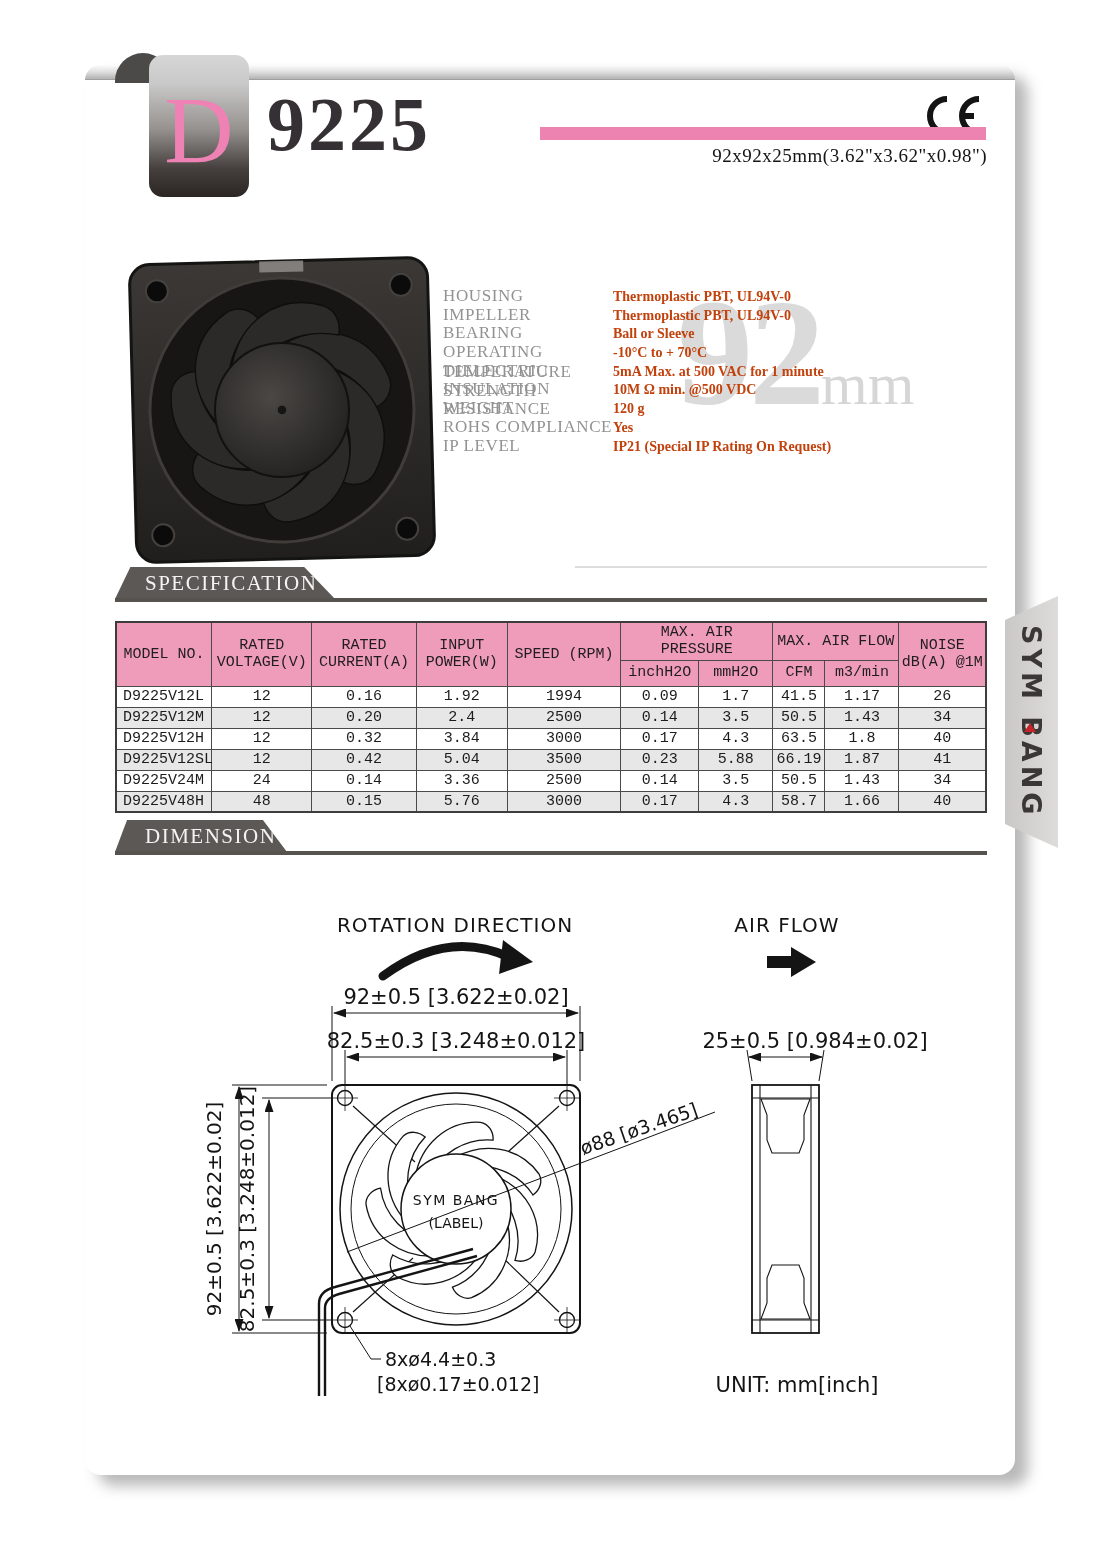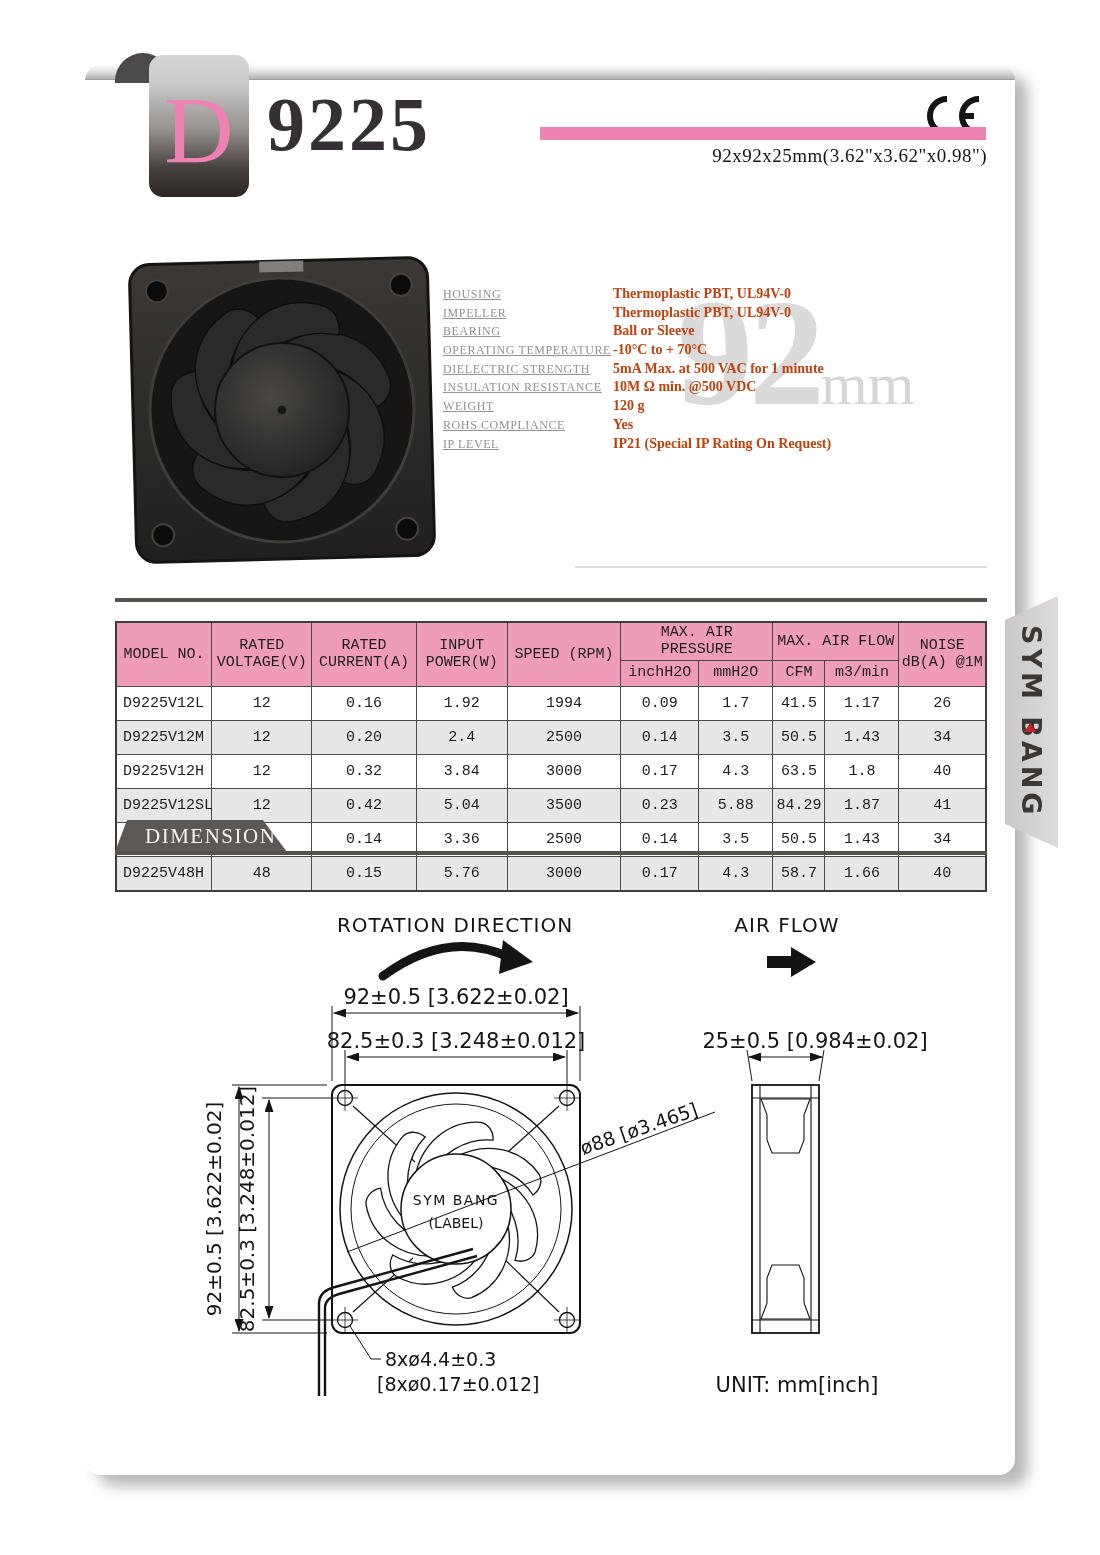--- a/index.html
+++ b/index.html
@@ -31,21 +31,21 @@
   .model-title { position:absolute; left:182px; top:16px; font-size:76px; font-weight:bold;
     letter-spacing:3px; color:#353033; }
   .ce-mark { position:absolute; left:836px; top:30px; }
   .pink-bar { position:absolute; left:455px; top:62px; width:446px; height:13px; background:#ec83b0; }
   .size-line { position:absolute; right:28px; top:80px; font-size:19px; color:#141414; letter-spacing:0.5px; }
 
   
   .fan-photo { position:absolute; left:38px; top:188px; z-index:1; }
   .specs-list { position:absolute; left:358px; top:221px; width:400px; z-index:1; }
   .spec-row { display:flex; height:18.7px; align-items:baseline; }
-  .spec-label { width:170px; font-size:12px; color:#929292; letter-spacing:0.6px; flex:none;text-decoration:underline; }
+  .spec-label { width:170px; font-size:17px; color:#929292; letter-spacing:0.6px; flex:none; }
   .spec-value { font-size:14px; color:#c2410c; font-weight:600; white-space:nowrap; }
   .watermark { position:absolute; left:592px; top:212px; z-index:0; display:flex; align-items:baseline; }
   .wm-num { font-size:152px; font-weight:bold; color:#dadada; line-height:1; letter-spacing:-4px; }
   .wm-unit { font-size:60px; color:#d6d6d6; line-height:1; }
   .right-divider { position:absolute; left:490px; top:501px; width:412px; height:2px; background:#dcdcdc; }
 
   
   .section-tab {
     position:absolute; left:30px; height:32px; background:#5b5856; color:#f5f3f1;
     font-size:21px; letter-spacing:1.5px; display:flex; align-items:center;
@@ -55,21 +55,21 @@
   .section-rule { position:absolute; left:30px; width:872px; height:4px; background:#56534f; }
   #spec-tab { top:502px; width:220px; } #spec-rule { top:533px; }
   #dim-tab  { top:755px; width:172px; } #dim-rule  { top:786px; }
 
   
   .spec-table { position:absolute; left:30px; top:556px; width:872px; border-collapse:collapse;
     table-layout:fixed; font-family:"Liberation Serif", serif; }
   .spec-table th, .spec-table td { border:1px solid #4c4a48; }
   .spec-table thead th { background:#ee9cba; font-weight:normal; font-size:15px; color:#201d1e;
     white-space:pre-line; line-height:1.15; height:26px; padding:1px 0; }
-  .spec-table tbody td { font-size:15px; color:#1c1c1c; height:21px; text-align:center; padding:8px 2px; }
+  .spec-table tbody td { font-size:15px; color:#1c1c1c; height:21px; text-align:center; padding:1px 2px; }
   .spec-table tbody td:first-child { text-align:left; padding-left:6px; }
   .spec-table tbody tr:nth-child(even) { background:#e7e7e7; }
   .spec-table { border:2px solid #3f3d3b;font-family:Liberation Mono, monospace; }
 
   
   .dim-drawing { position:absolute; left:30px; top:835px; }
   .dim-drawing text { font-family:"DejaVu Sans", sans-serif; fill:#141414; }
 
   
   .brand-tab {
@@ -191,20 +191,21 @@
         <span class="spec-value">IP21 (Special IP Rating On Request)</span>
       </div>
   </div>
 
   <div class="watermark">
     <span class="wm-num">92</span>
     <span class="wm-unit">mm</span>
   </div>
   <div class="right-divider"></div>
 
+  <div class="section-tab" id="spec-tab">SPECIFICATION</div>
   <div class="section-rule" id="spec-rule"></div>
 
   <table class="spec-table">
     <colgroup>
       <col style="width:11%">
         <col style="width:11.5%">
         <col style="width:12%">
         <col style="width:10.5%">
       <col style="width:13%">
         <col style="width:9%">
@@ -273,21 +274,21 @@
           <td>40</td>
       </tr>
       <tr>
         <td>D9225V12SL</td>
           <td>12</td>
           <td>0.42</td>
           <td>5.04</td>
           <td>3500</td>
           <td>0.23</td>
           <td>5.88</td>
-          <td>84.29</td>
+          <td>66.19</td>
           <td>1.87</td>
           <td>41</td>
       </tr>
       <tr>
         <td>D9225V24M</td>
           <td>24</td>
           <td>0.14</td>
           <td>3.36</td>
           <td>2500</td>
           <td>0.14</td>

